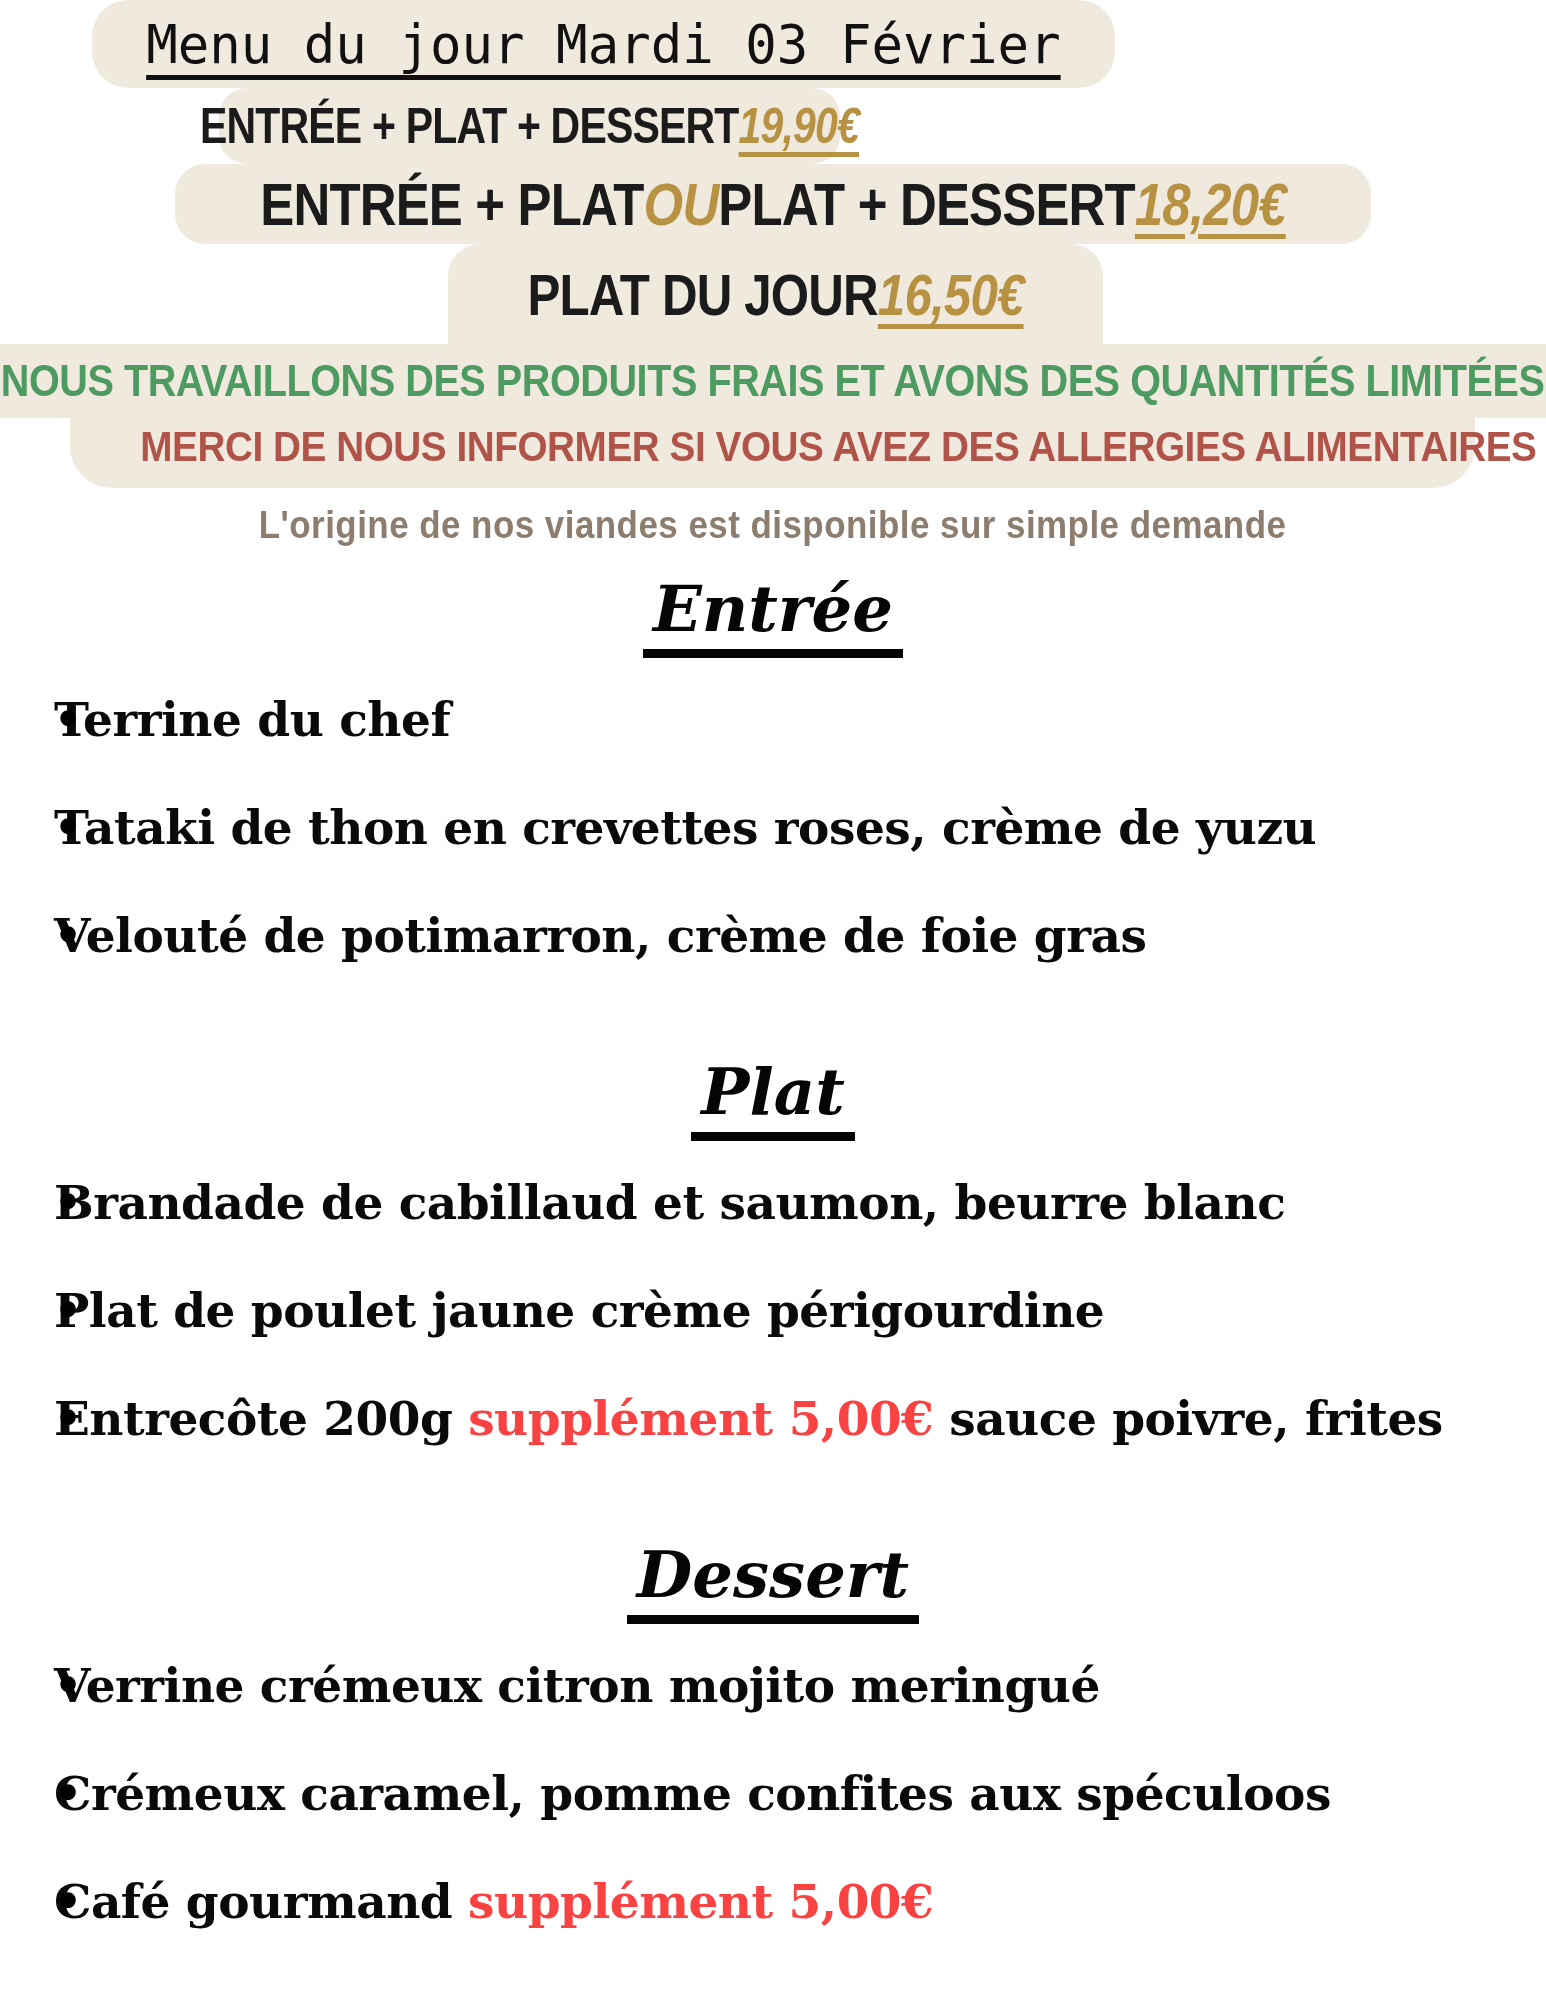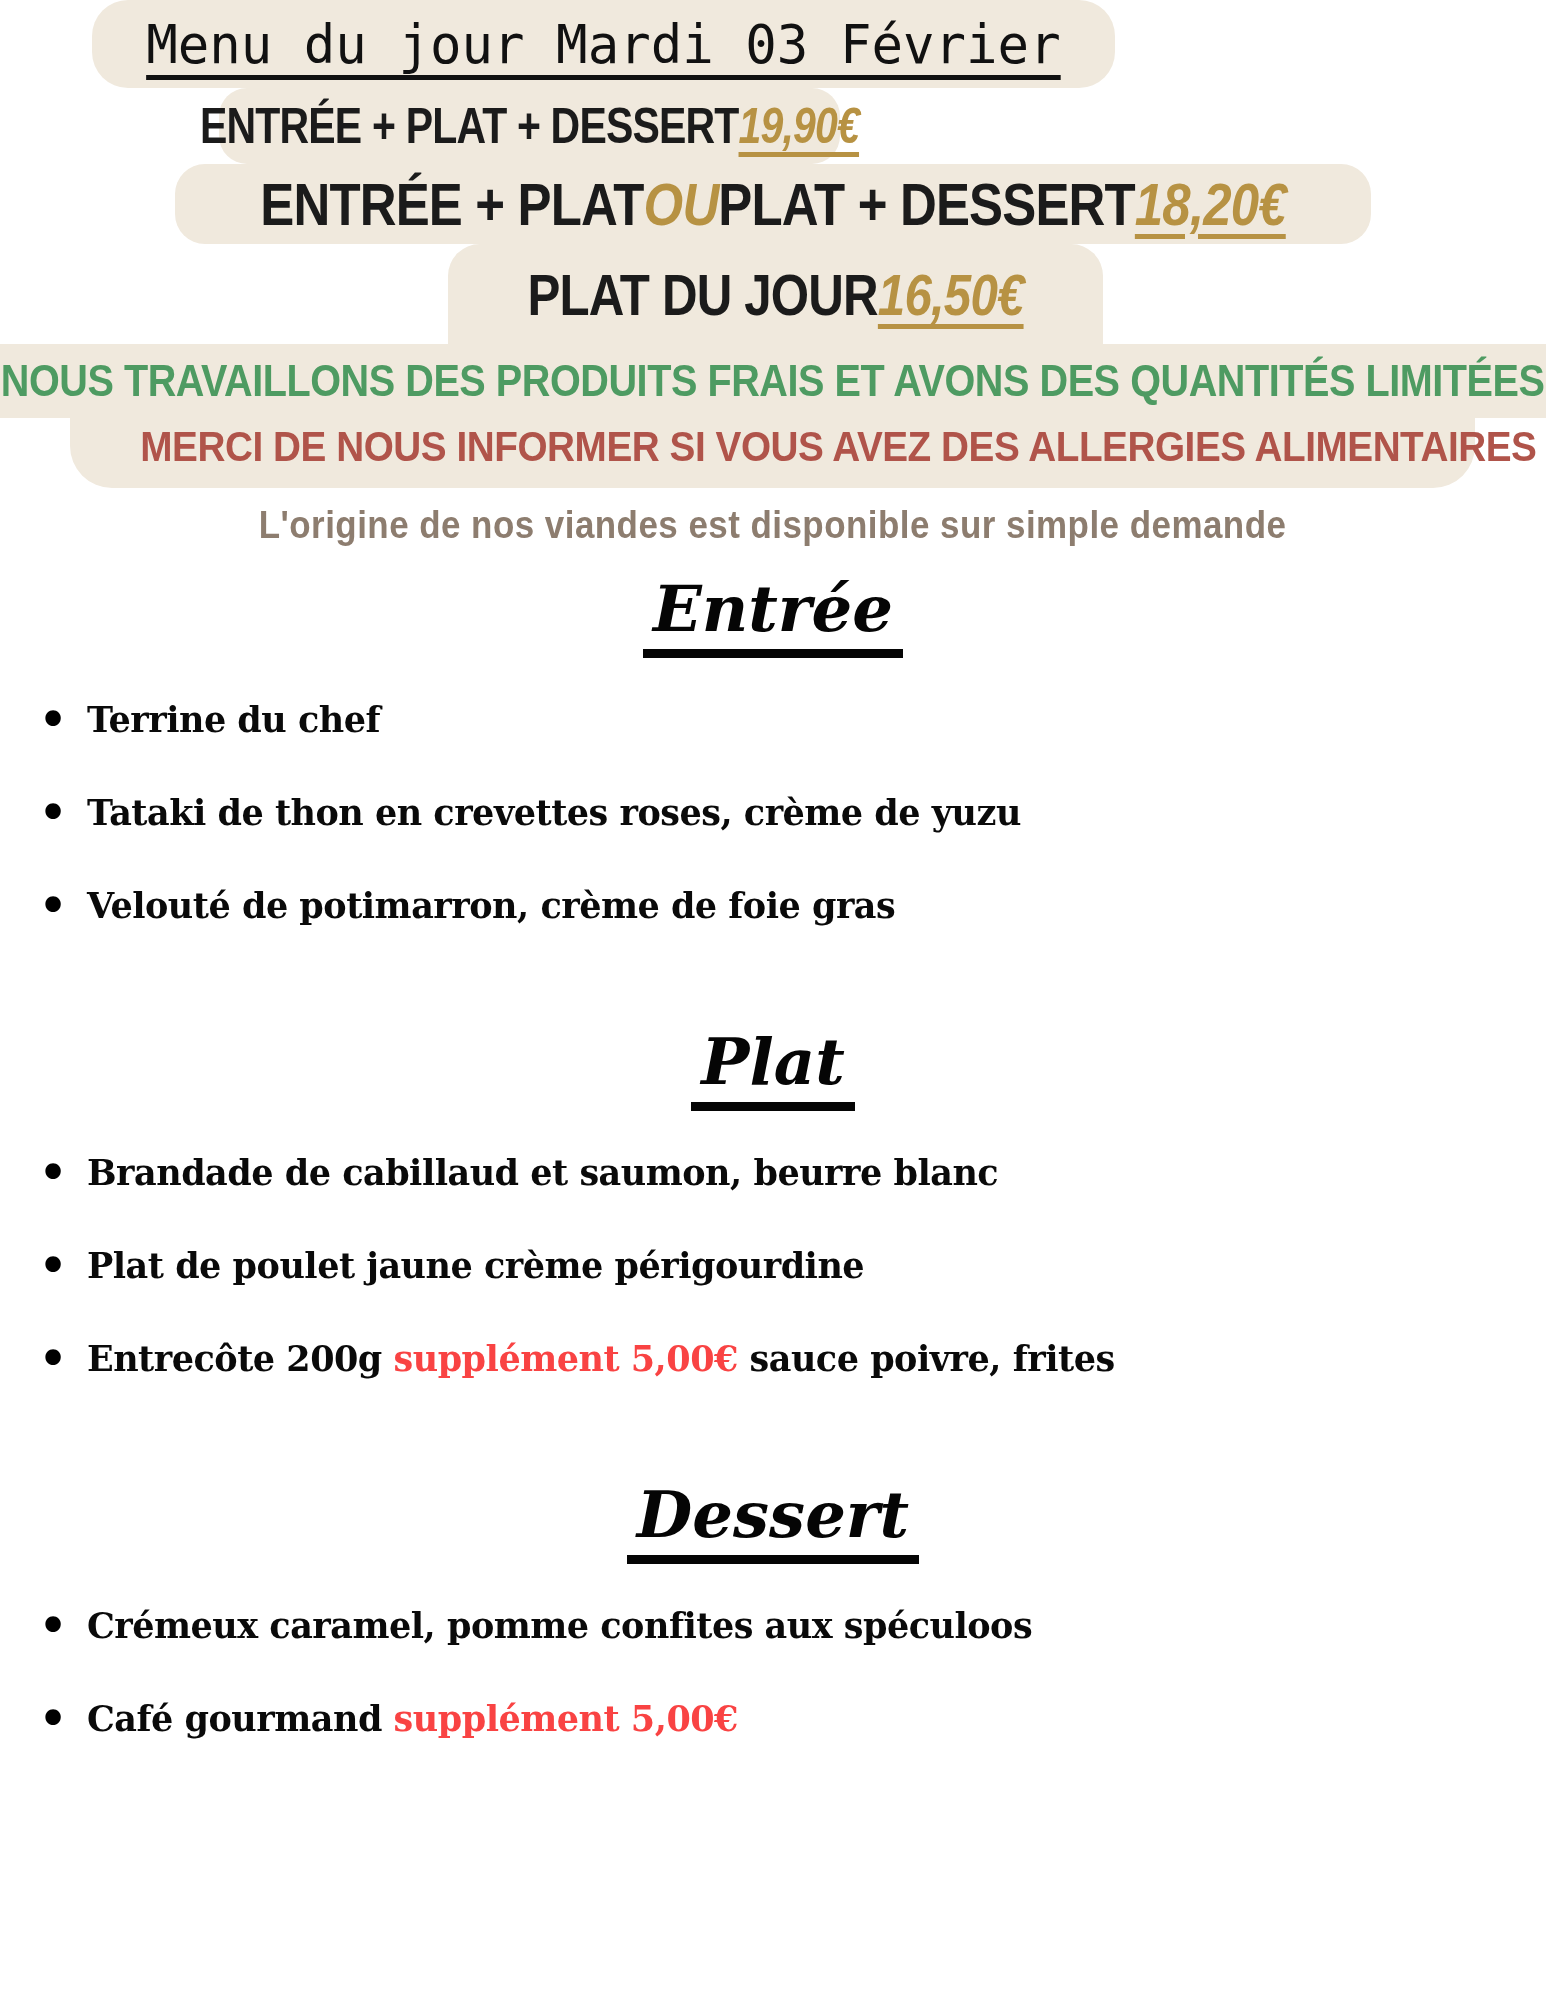--- a/index.html
+++ b/index.html
@@ -85,23 +85,23 @@
     display:inline-block;
     font-family:"DejaVu Serif","Liberation Serif", serif;
     font-style:italic; font-weight:700; font-size:64px; color:#050505;
     line-height:1.25;
     border-bottom:9px solid #050505; padding:0 10px 0 10px;
   }
   ul.menu-list {
     list-style:none; margin:16px 0 0 0; padding:0;
   }
   ul.menu-list li {
-    position:relative; padding-left:86px; margin:1px;
+    position:relative; padding-left:38px; margin:16px;
     font-family:"DejaVu Serif","Liberation Serif", serif;
-    font-weight:700; font-size:35px; color:#0a0a0a;
+    font-weight:700; font-size:47px; color:#0a0a0a;
     line-height:92px; letter-spacing:-0.5px; white-space:nowrap;
   }
   ul.menu-list li::before {
     content:"\2022";
     position:absolute; left:38px; top:0;
     font-size:44px; line-height:92px; color:#000;
   }
   .supp { color:var(--red); }
 </style>
 </head>
@@ -173,17 +173,18 @@
   <ul class="menu-list">
     <li><span>Brandade de cabillaud et saumon, beurre blanc</span><span class="supp"></span><span></span></li>
     <li><span>Plat de poulet jaune crème périgourdine</span><span class="supp"></span><span></span></li>
     <li><span>Entrecôte 200g </span><span class="supp">supplément 5,00€</span><span> sauce poivre, frites</span></li>
   </ul>
 
   <div class="section-heading gap">
     <span class="h">Dessert</span>
   </div>
   <ul class="menu-list">
+    <li><span>Verrine crémeux citron mojito meringué</span><span class="supp"></span><span></span></li>
     <li><span>Crémeux caramel, pomme confites aux spéculoos</span><span class="supp"></span><span></span></li>
     <li><span>Café gourmand </span><span class="supp">supplément 5,00€</span><span></span></li>
   </ul>
 
 </div>
 
 </body></html>

